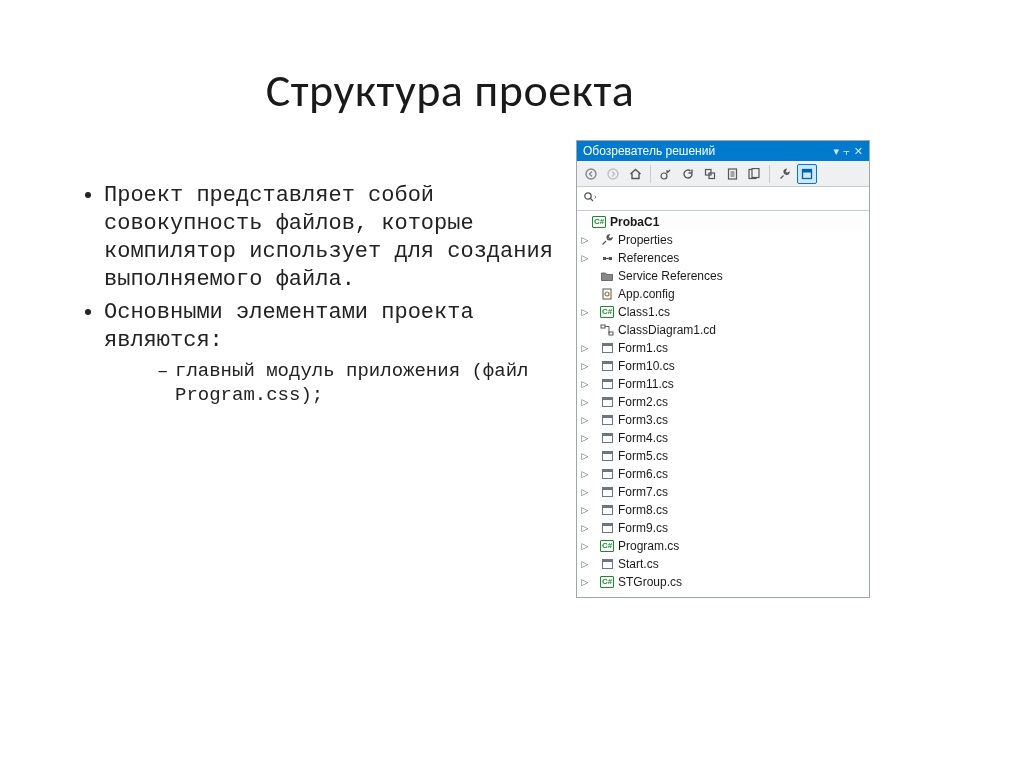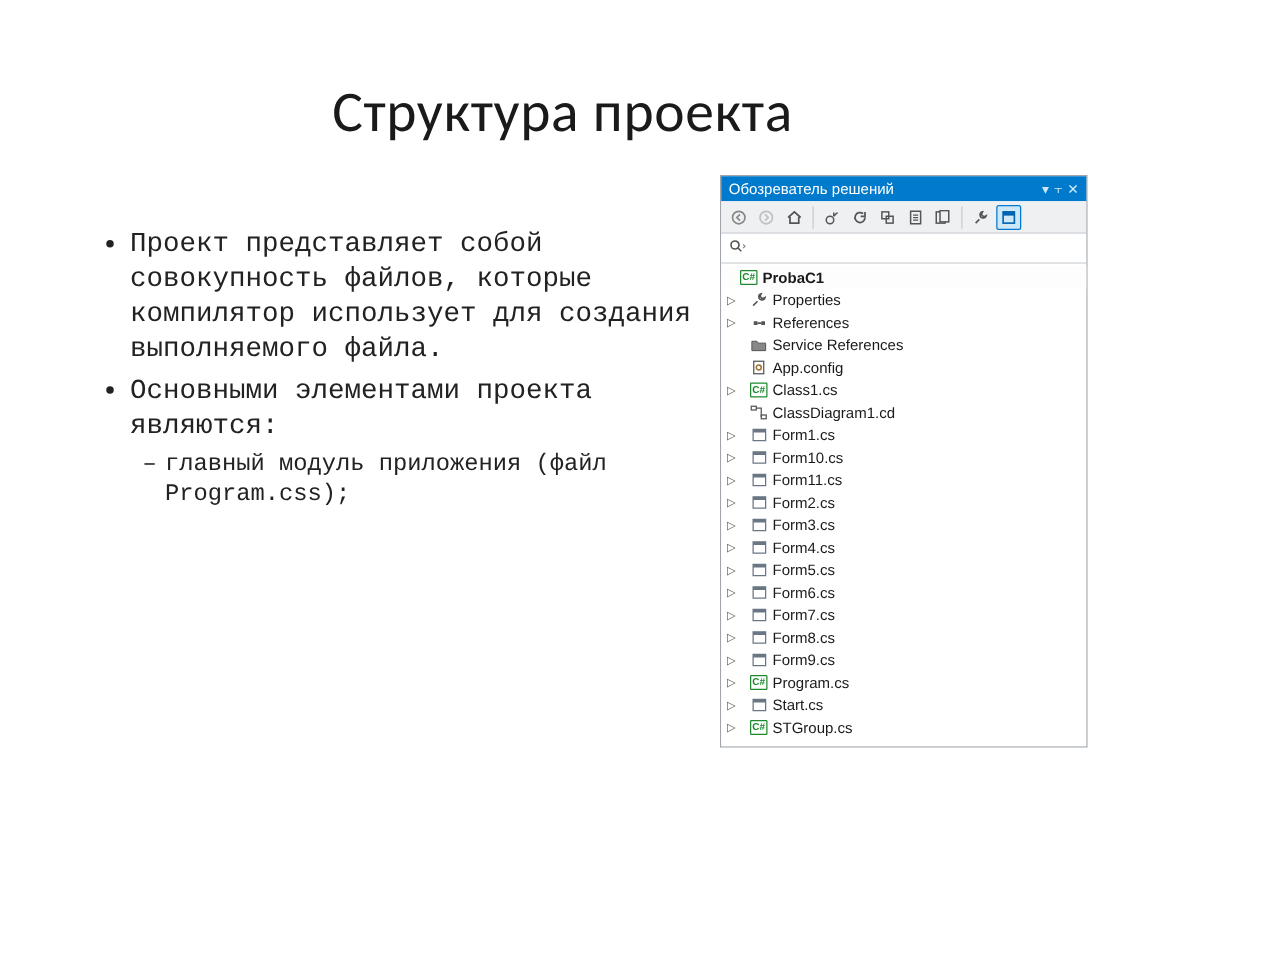--- a/index.html
+++ b/index.html
@@ -49,20 +49,21 @@
     margin: 4px 0 0 0;
     padding: 0 0 0 28px;
     list-style: none;
   }
   ul.lvl2 > li {
     font-size: 19px;
     line-height: 1.28;
     position: relative;
     margin-bottom: 2px;
     color: #222;
+    margin-left: 43px;
   }
   ul.lvl2 > li::before {
     content: "–";
     position: absolute;
     left: -18px;
   }
 
   
   .panel {
     position: absolute;

